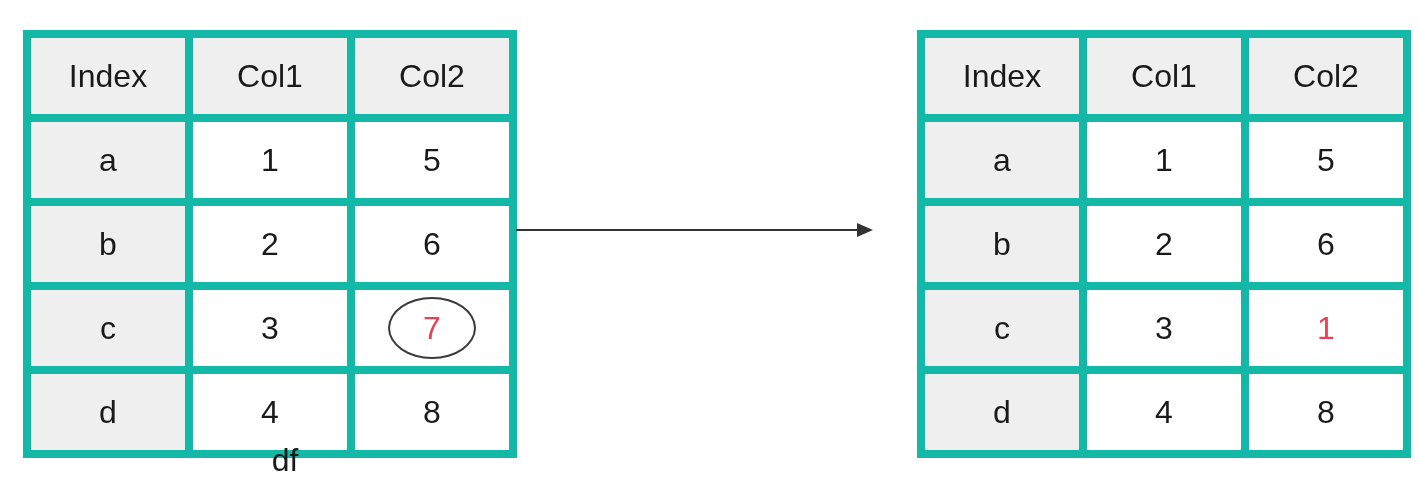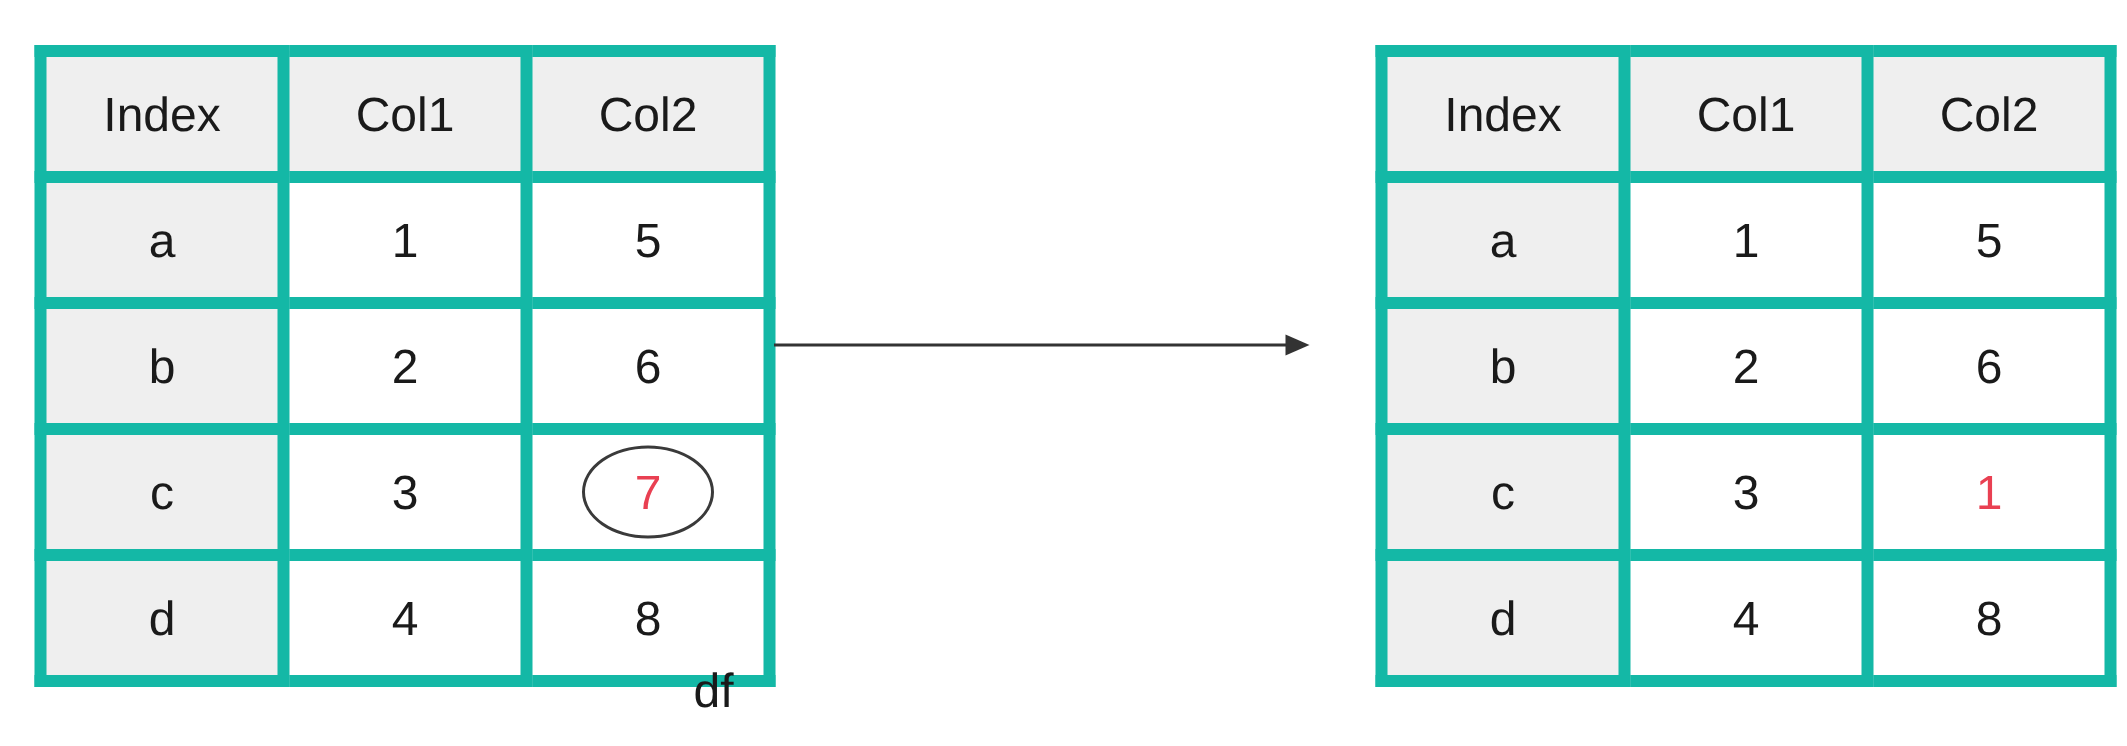--- a/index.html
+++ b/index.html
@@ -41,21 +41,21 @@
   }
   .left-table  { left: 23px;  }
   .right-table { left: 917px; }
   .caption {
     position: absolute;
     left: 23px;
     top: 442px;
     width: 466px;
     padding-left: 58px;
     box-sizing: border-box;
-    text-align: right;
+    text-align: center;
     font-size: 32px;
     color: #1a1a1a;
   }
   .arrow-label {
     position: absolute;
     left: 505px;
     top: 184px;
     width: 372px;
     text-align: center;
     font-size: 30px;

